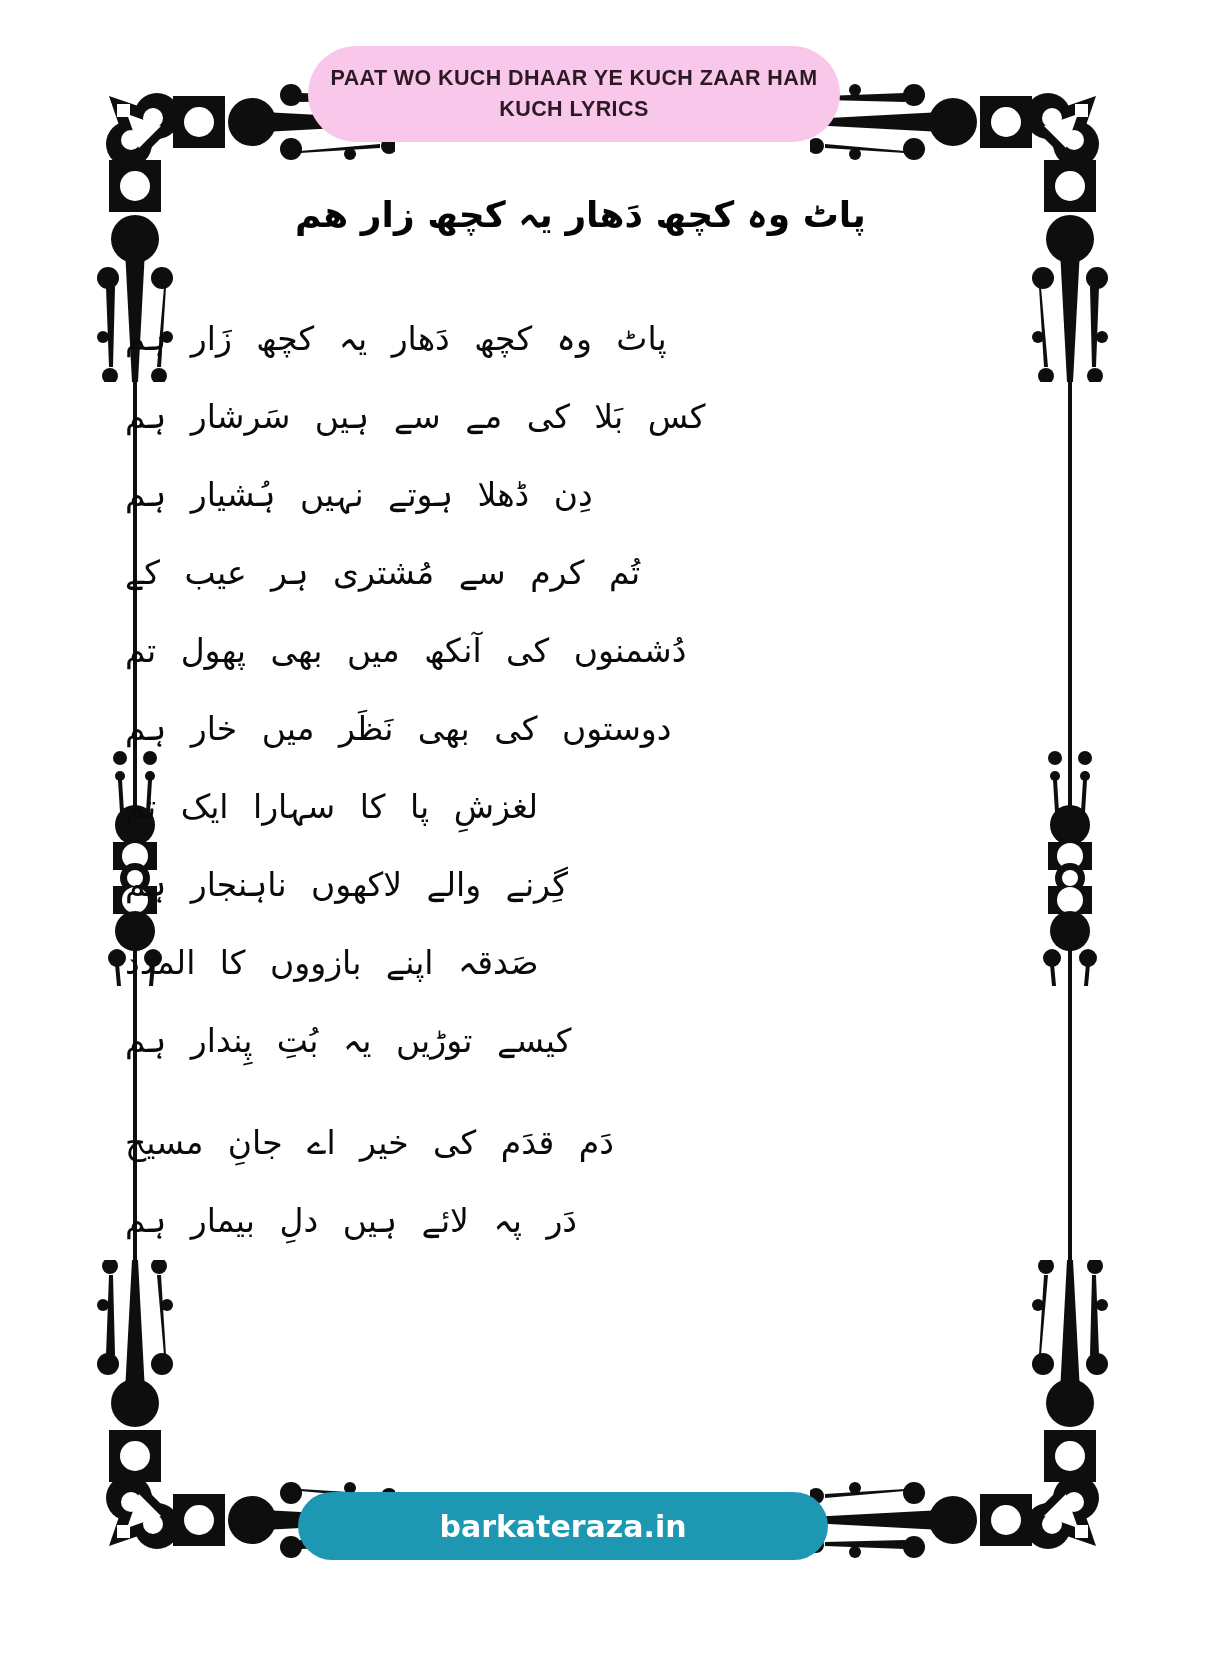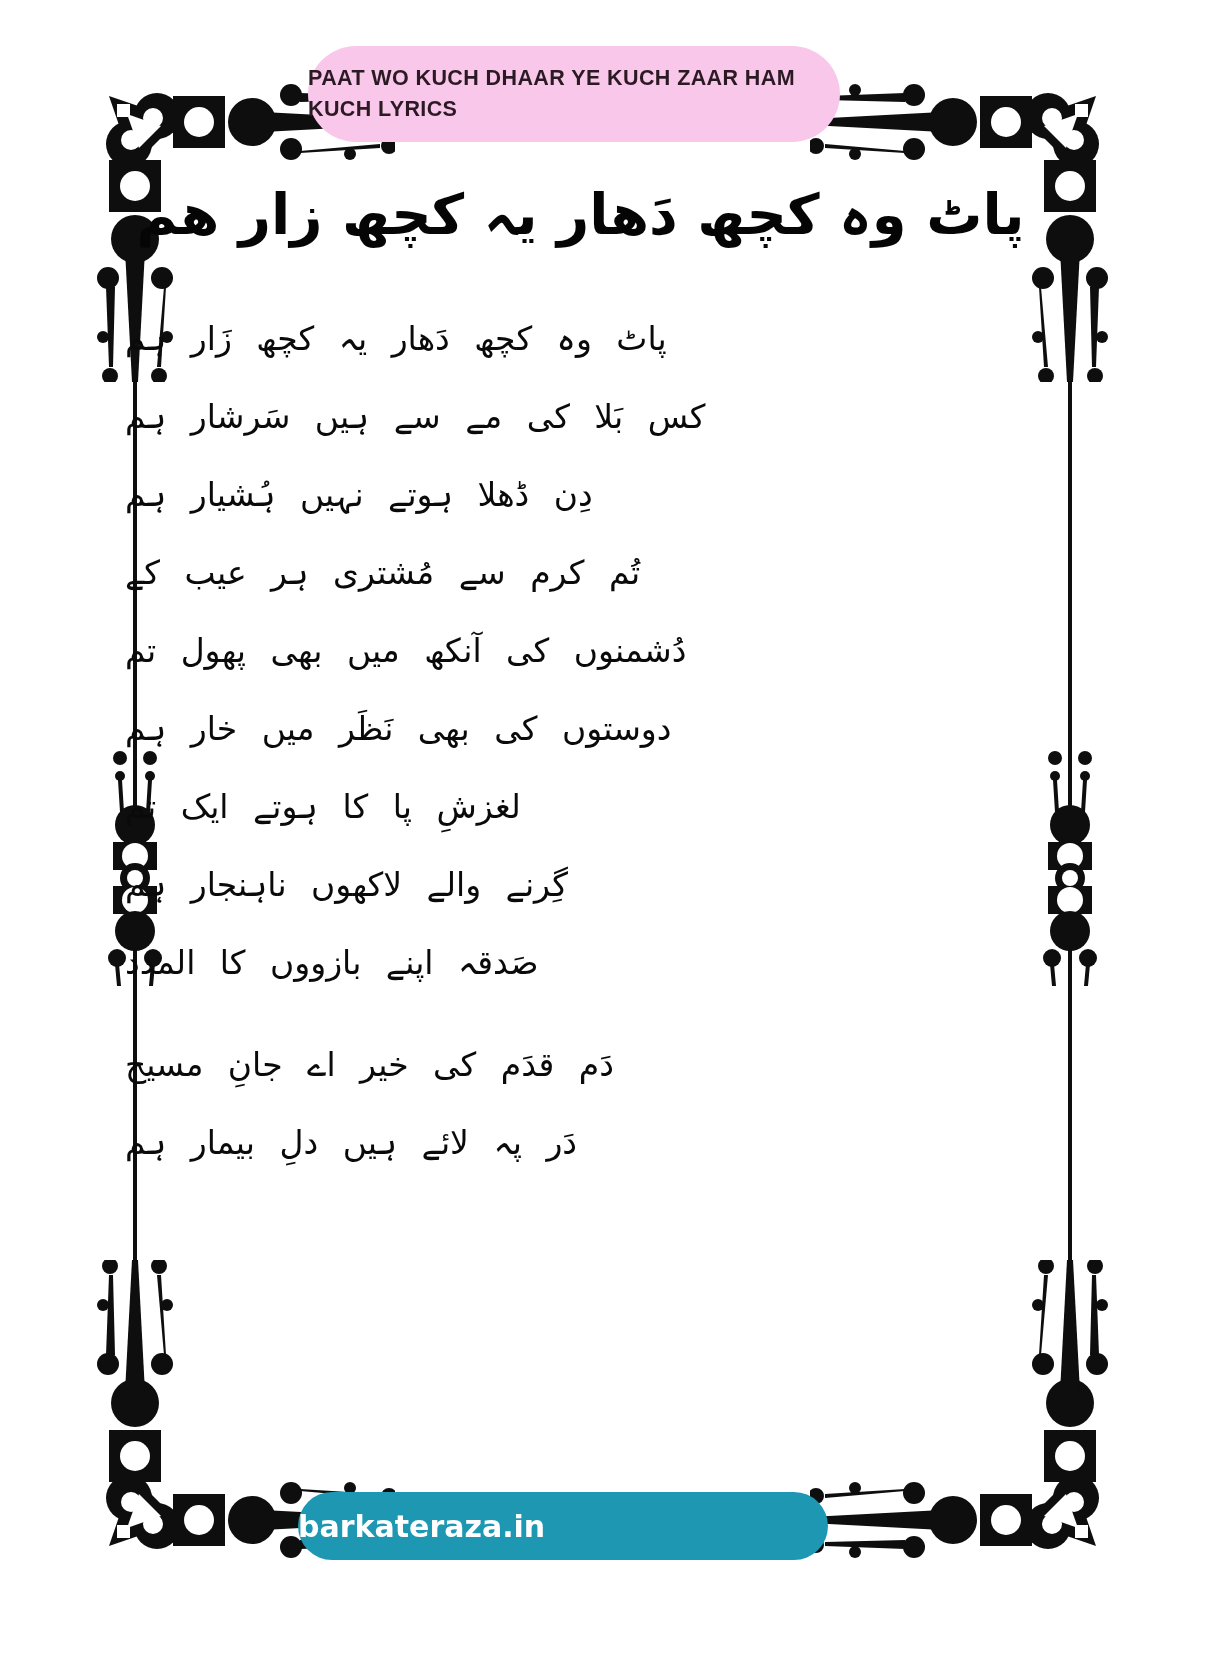--- a/index.html
+++ b/index.html
@@ -14,36 +14,36 @@
   .corner.bl{left:95px;top:1260px;transform:scaleY(-1);}
   .corner.br{left:810px;top:1260px;transform:scale(-1,-1);}
   .vline{position:absolute;top:375px;height:890px;width:4px;background:#0e0e0e;}
   .vline.left{left:133px;}
   .vline.right{left:1068px;}
   .medallion{position:absolute;top:750px;width:70px;height:240px;}
   .medallion.left{left:100px;}
   .medallion.right{left:1035px;}
   
   .badge{
-    position:absolute;display:flex;flex-direction:column;align-items:flex-start;justify-content:center;
+    position:absolute;display:flex;flex-direction:column;align-items:center;justify-content:center;
     z-index:5;text-align:center;
   }
   .badge.pink{
     left:308px;top:46px;width:532px;height:96px;border-radius:48px;
     background:#F8C7E9;color:#2B1A24;font-weight:800;font-size:21.5px;line-height:1.42;letter-spacing:.4px;
   }
   .badge.teal{
     left:298px;top:1492px;width:530px;height:68px;border-radius:34px;
     background:#1E98B2;color:#ffffff;font-weight:bold;font-size:30px;cursor:pointer;
     font-family:"DejaVu Sans","Liberation Sans",sans-serif;
   }
   
   .urdu-title{
-    position:absolute;top:182px;left:0;right:44px;margin:0;text-align:center;
-    direction:rtl;font-family:"DejaVu Sans",sans-serif;font-weight:bold;font-size:56px;color:#050505;
+    position:absolute;top:182px;left:0;right:44px;margin:12px;text-align:center;
+    direction:rtl;font-family:"DejaVu Sans",sans-serif;font-weight:bold;font-size:36px;color:#050505;
     white-space:nowrap;
   }
   .poem{
     position:absolute;top:300px;right:125px;width:955px;direction:rtl;z-index:2;
   }
   .pl{
     display:block;height:78px;line-height:78px;white-space:nowrap;text-align:left;
     padding-right:var(--ro,0px);
     font-family:"DejaVu Sans",sans-serif;font-size:33px;color:#0a0a0a;word-spacing:14px;
   }
@@ -144,23 +144,24 @@
 
   <h1 class="urdu-title">پاٹ وہ کچھ دَھار یہ کچھ زار ھم</h1>
 
   <div class="poem">
     <div class="pl" style="--ro:70px">پاٹ وہ کچھ دَھار یہ کچھ زَار ہم</div>
     <div class="pl" style="--ro:320px">کس بَلا کی مے سے ہیں سَرشار ہم</div>
     <div class="pl" style="--ro:235px">دِن ڈھلا ہوتے نہیں ہُشیار ہم</div>
     <div class="pl" style="--ro:335px">تُم کرم سے مُشتری ہر عیب کے</div>
     <div class="pl" style="--ro:200px">دُشمنوں کی آنکھ میں بھی پھول تم</div>
     <div class="pl" style="--ro:290px">دوستوں کی بھی نَظَر میں خار ہم</div>
-    <div class="pl" style="--ro:95px">لغزشِ پا کا ہوتے ایک تم</div>
+    <div class="pl" style="--ro:95px">لغزشِ پا کا سہارا ایک تم</div>
     <div class="pl" style="--ro:90px">گِرنے والے لاکھوں ناہنجار ہم</div>
     <div class="pl" style="--ro:295px">صَدقہ اپنے بازووں کا المدد</div>
+    <div class="pl" style="--ro:280px">کیسے توڑیں یہ بُتِ پِندار ہم</div>
     <div class="pl gap" style="--ro:300px">دَم قدَم کی خیر اے جانِ مسیح</div>
     <div class="pl" style="--ro:330px">دَر پہ لائے ہیں دلِ بیمار ہم</div>
   </div>
 
   <div class="badge teal" style="background: rgb(30, 152, 178); color: rgb(255, 255, 255);">
     <span>barkateraza.in</span>
   </div>
 
 </div>
 

